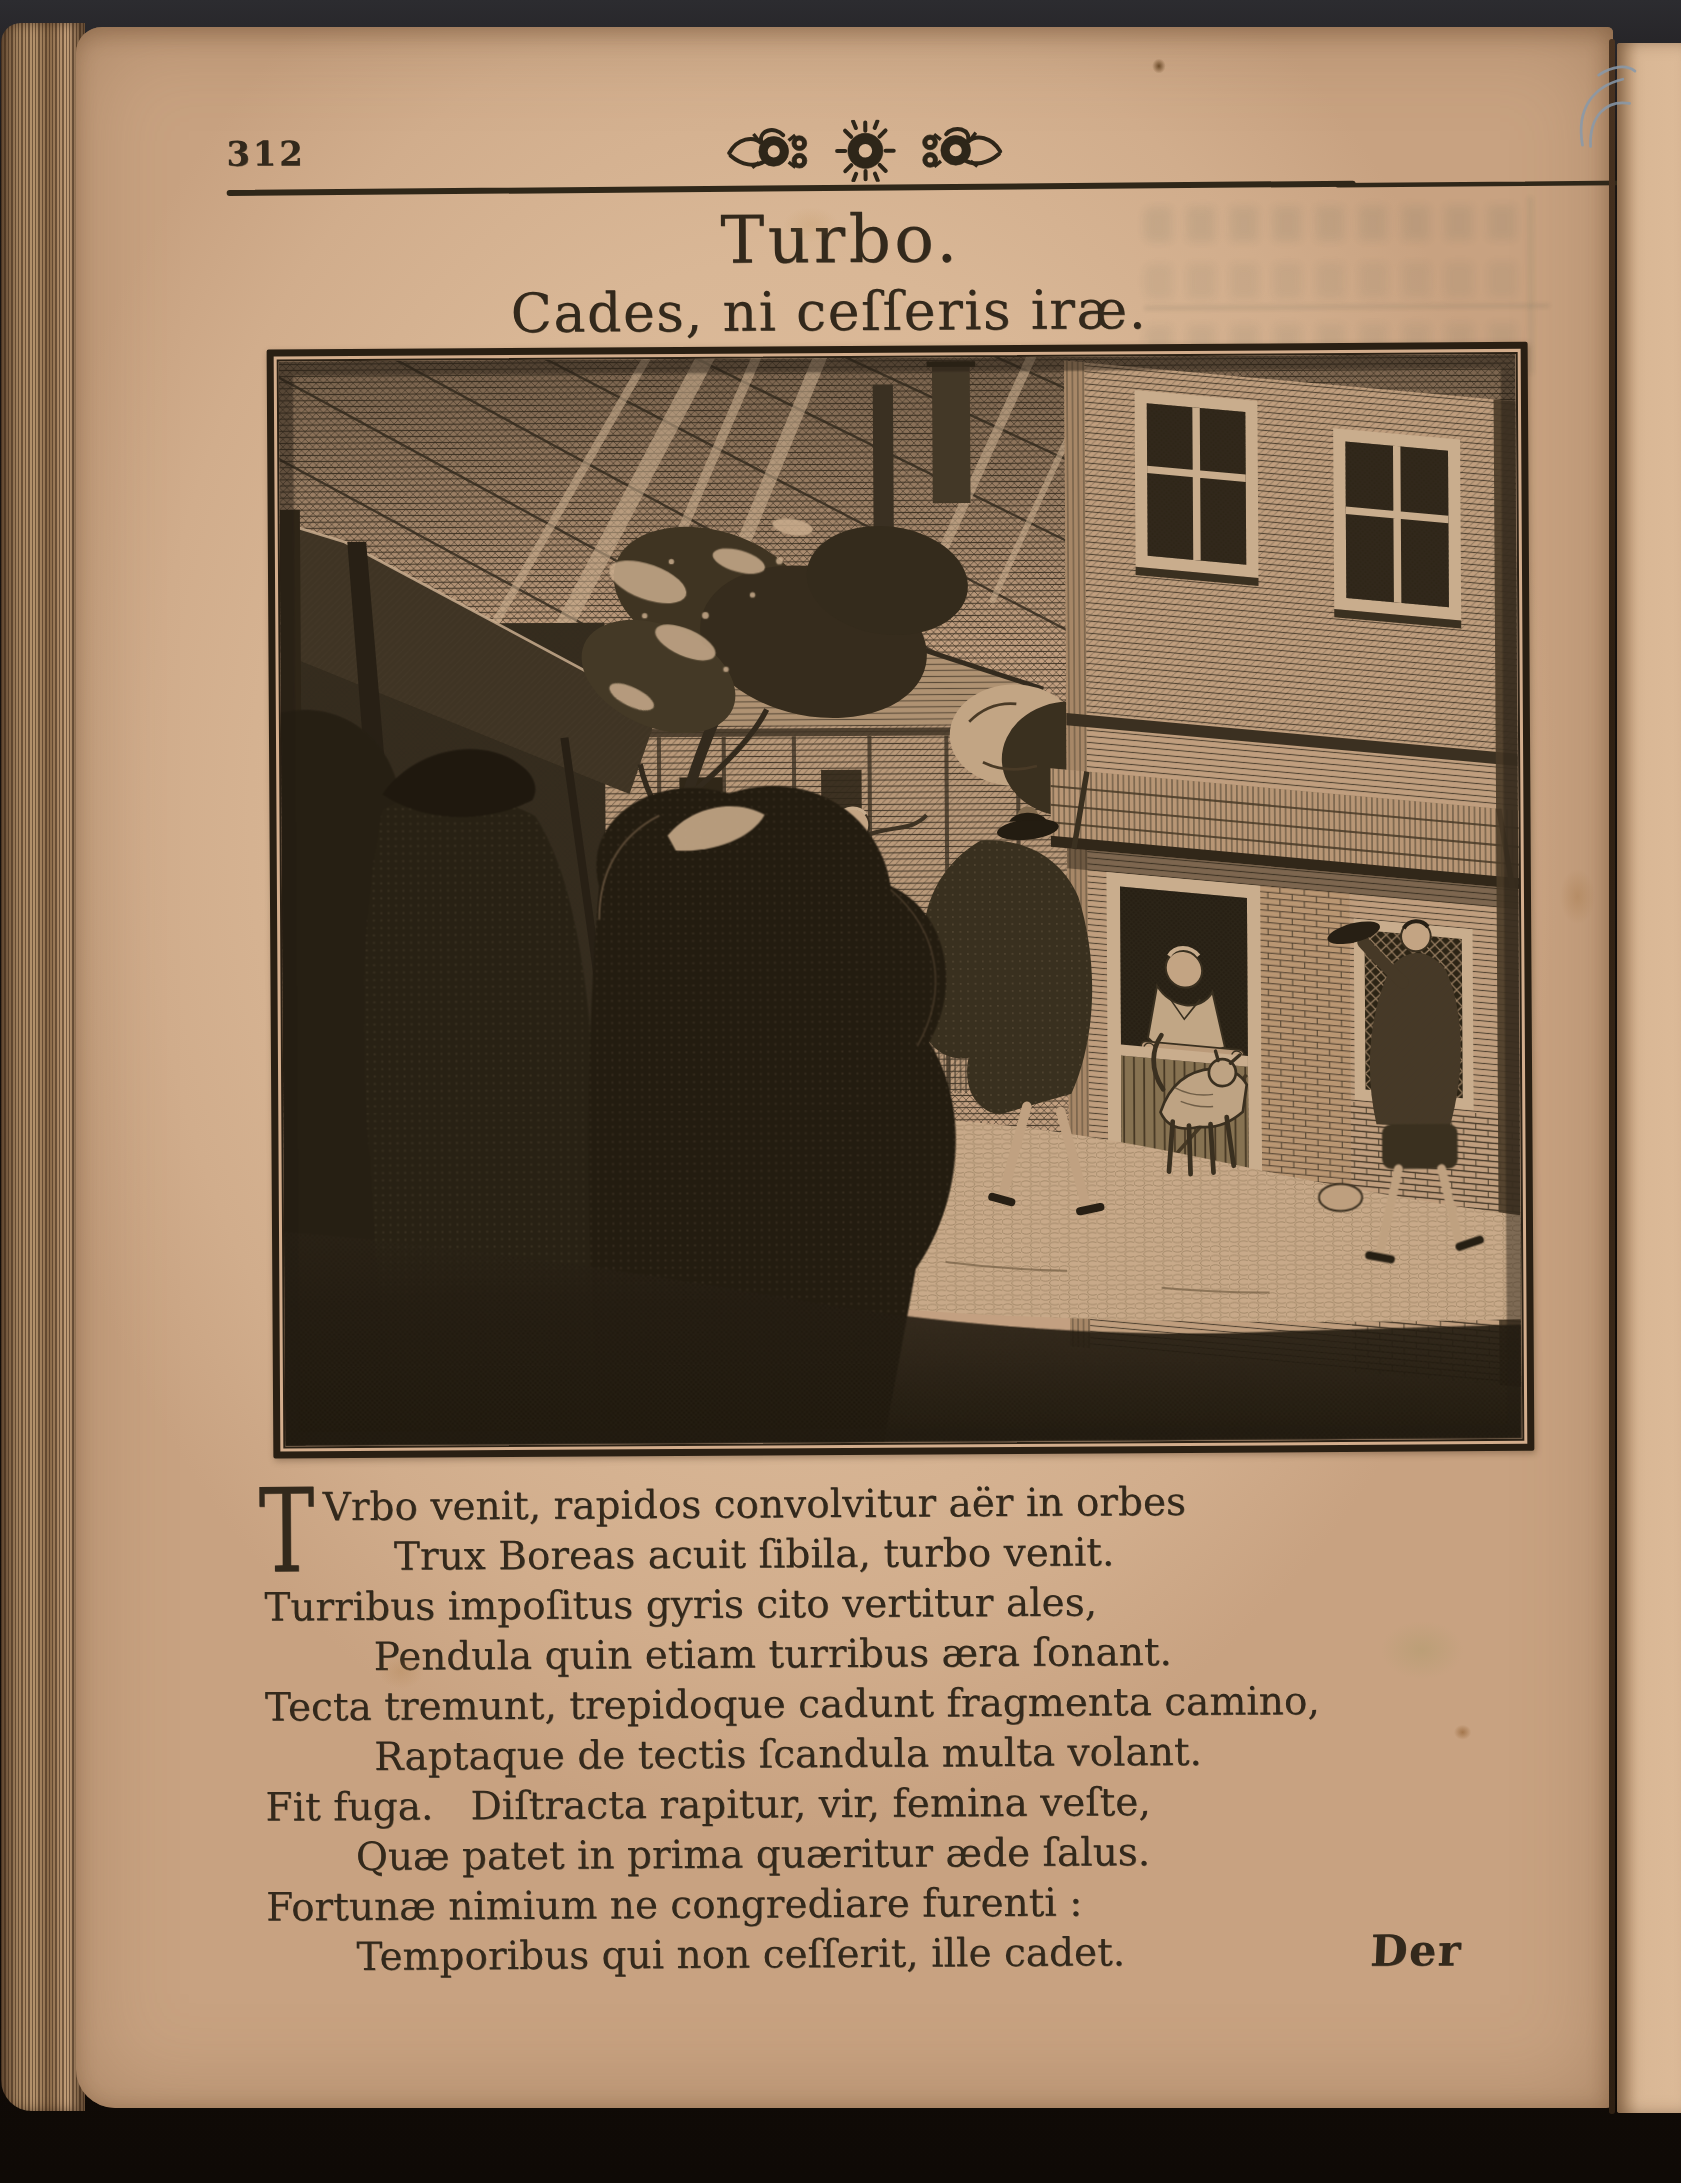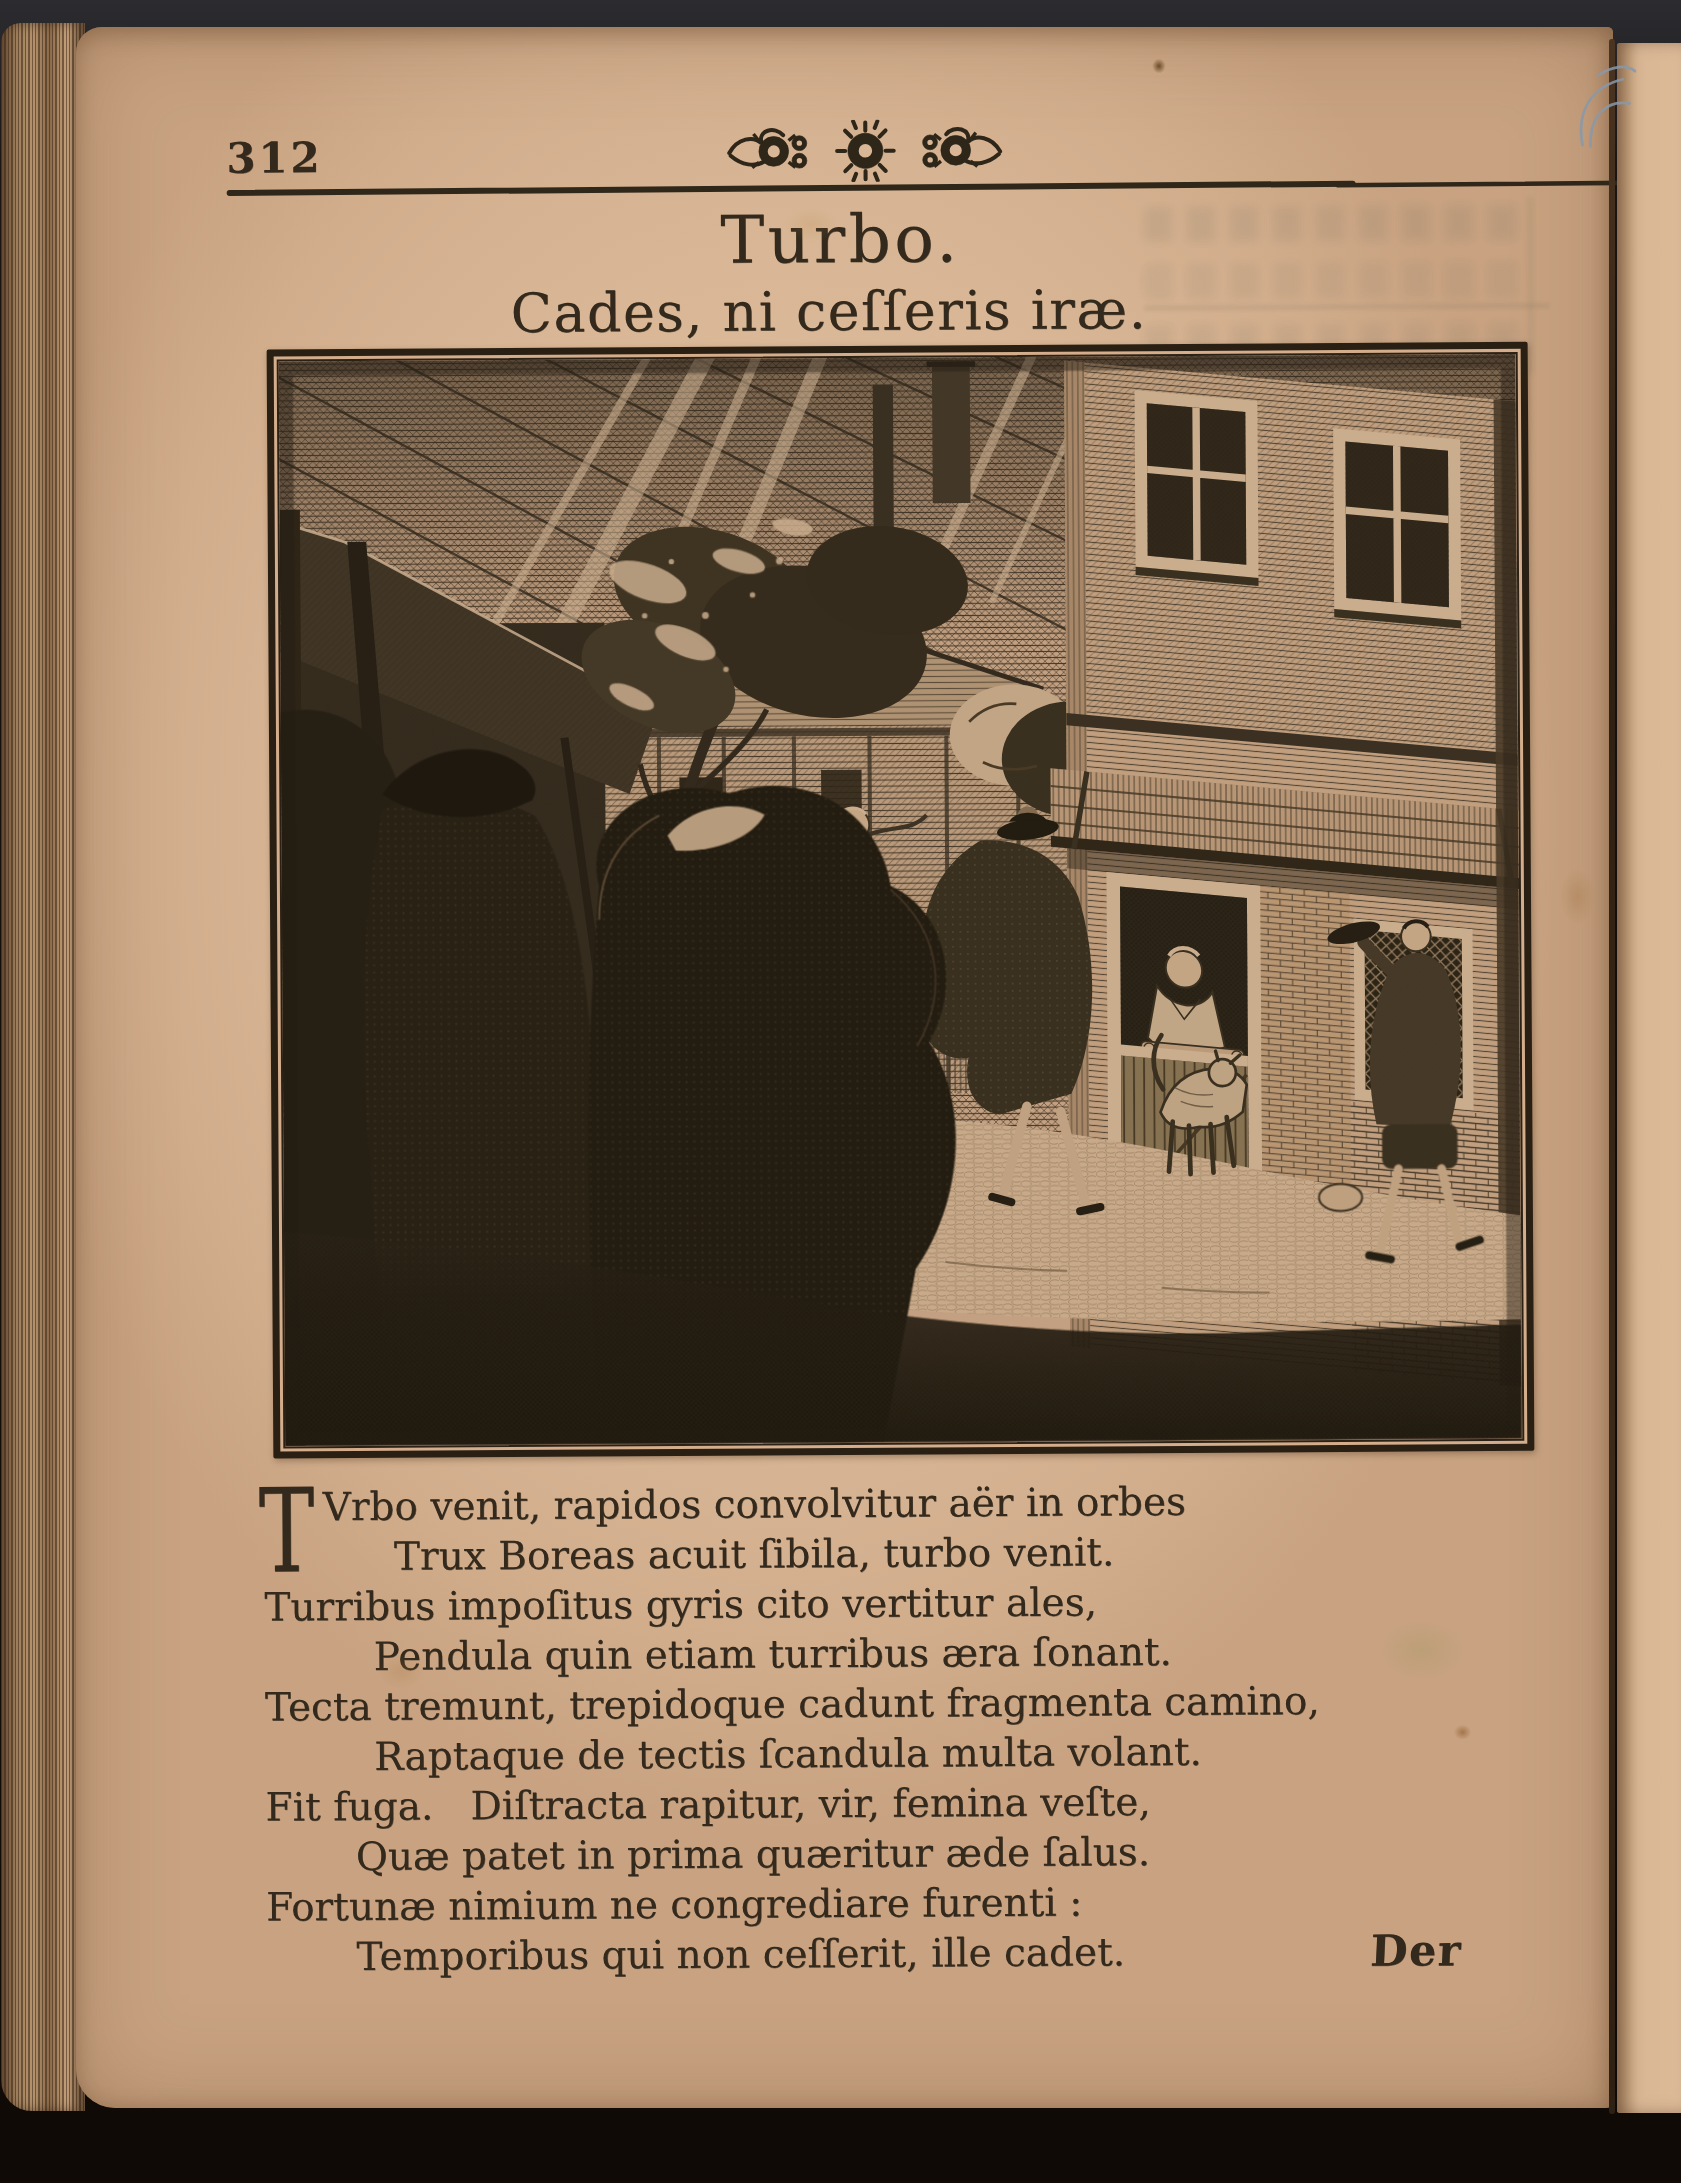--- a/index.html
+++ b/index.html
@@ -26,21 +26,21 @@
   
   #gutter{position:absolute;left:1609px;top:39px;width:6px;height:2075px;
     background:linear-gradient(180deg,#4a3422,#2e2013 30%,#3c2a1a 70%,#2e2013);border-radius:2.7px;}
   #page-right{position:absolute;left:1617px;top:43px;width:64px;height:2070px;
     background:linear-gradient(90deg,#c7a079 0%,#d9b795 34%,#dcba98 100%);
     border-radius:2.7px 0 0 2.7px;
     box-shadow:inset 10.8px 0 17.6px -4px rgba(74,48,28,.6);}
   #thread{position:absolute;left:1565px;top:59px;}
   
   .ink{color:#33291c;text-shadow:0.4px 0.5px 0.6px rgba(51,41,28,.55);}
-  #pageno{position:absolute;left:155px;top:103px;font-size:42px;letter-spacing:2.7px;font-weight:600;}
+  #pageno{position:absolute;left:155px;top:103px;font-size:34px;letter-spacing:2.7px;font-weight:600;}
   #headpiece{position:absolute;left:652px;top:93px;width:284px;height:62px;}
   #headrule{position:absolute;left:155px;top:158px;width:1129px;height:6px;background:#2f2719;
     border-radius:3.4px;transform:rotate(-0.12deg);
     box-shadow:1108px 1.4px 0 -0.7px #2f2719;}
   #ghost{position:absolute;left:1072px;top:174px;width:405px;height:186px;opacity:.9;}
   .ghost-row{position:absolute;left:0;right:27px;height:35px;border-radius:6.8px;opacity:.15;
     filter:blur(4.7px);
     background:repeating-linear-gradient(90deg, #6e6f5c 0 28px, rgba(0,0,0,0) 28px 43px);}
   #ghost .r1{top:8px;} #ghost .r2{top:65px;opacity:.11;} #ghost .r3{top:126px;opacity:.12;}
   #ghost .vline{position:absolute;right:16px;top:0;width:4.7px;height:177px;background:#6e6f5c;

